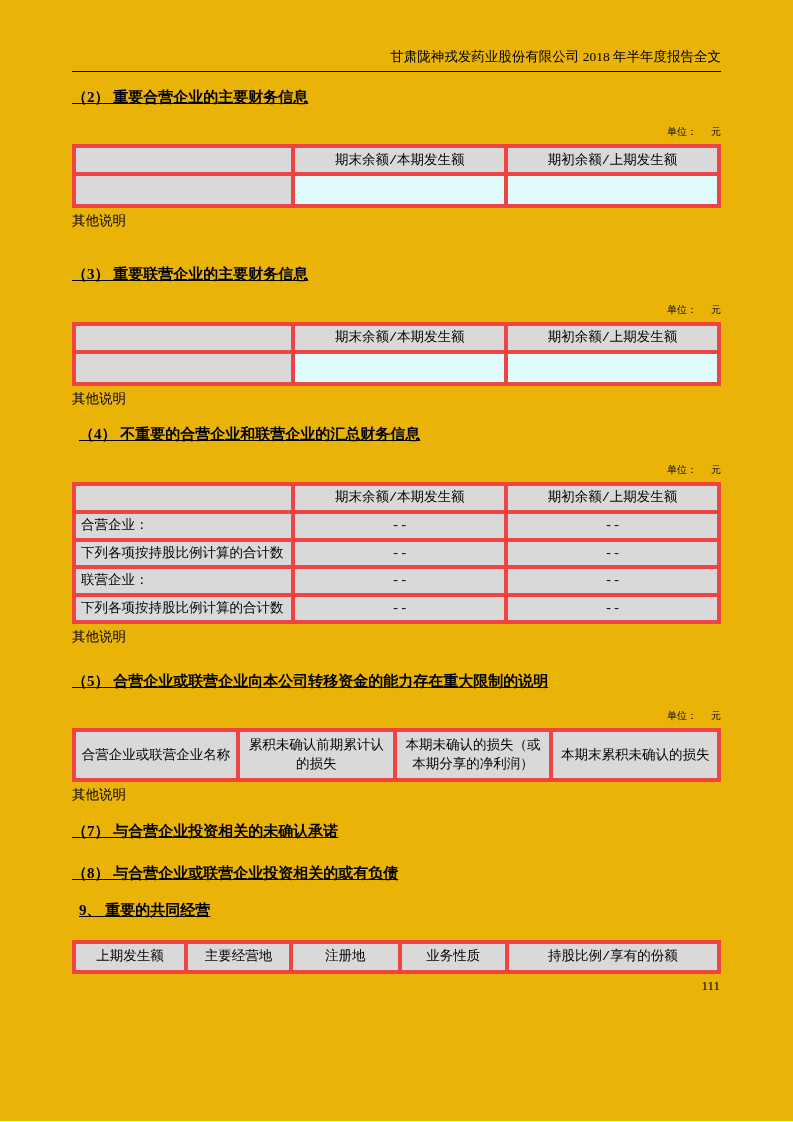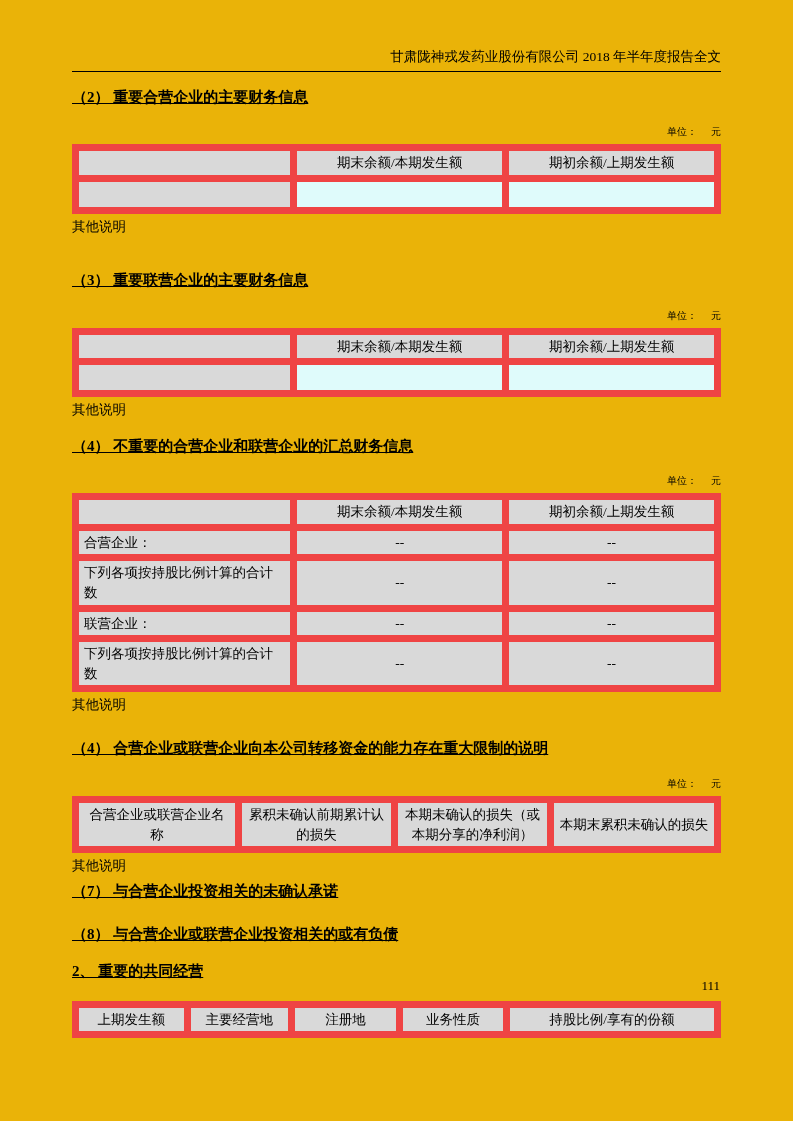--- a/index.html
+++ b/index.html
@@ -8,35 +8,35 @@
     width:793px; height:1121px; position:relative; background:#eab308;
     font-family:"Liberation Serif","DejaVu Serif",serif; color:#000;
     padding:48px 72px 0 72px; overflow:hidden;
   }
   .doc-header {
     font-size:13.5px; text-align:right; padding-bottom:5px;
     border-bottom:1.5px solid #000; line-height:1.3;
   }
   .sec-title { font-size:15px; font-weight:bold; line-height:1.25;text-decoration:underline; }
   .mt16 { margin-top:16px; }
-  .mt18 { margin-top:18px; }
+  .mt18 { margin-top:18px;margin-left:7px; }
   .mt20 { margin-top:36px; }
-  .mt22 { margin-top:8px; }
+  .mt22 { margin-top:18px; }
   .mt24 { margin-top:24px; }
   .mt26 { margin-top:26px; }
   .unit-line { font-size:10px; text-align:right; margin-top:20px; margin-bottom:6px; line-height:1.2; }
   .unit-value { display:inline-block; margin-left:14px; }
   .note { font-size:13.5px; margin-top:5px; line-height:1.2; }
   table {
     width:100%; border-collapse:collapse; table-layout:fixed;
     border:2px solid #000;
   }
   td {
-    border:7px solid #ef4444; font-size:13.5px; padding:2px 5px;
-    vertical-align:middle; line-height:1.45; overflow:hidden;
+    border:4px solid #ef4444; font-size:13.5px; padding:2px 5px;
+    vertical-align:middle; line-height:1.45; overflow:hidden;font-family:Liberation Mono, monospace;
   }
   tr.h28 > td { height:28px; }
   tr.h32 > td { height:32px; }
   tr.h26 > td { height:26px;margin-top:27px; }
   tr.h50 > td { height:50px; }
   tr.h30 > td { height:30px; }
   .c-gray { background:#d9d9d9; }
   .c-cyan { background:#dffbfb; }
   .center { text-align:center; }
   .page-number {
@@ -135,21 +135,21 @@
     </tr>
     <tr class="h26">
       <td class="c-gray">下列各项按持股比例计算的合计数</td>
       <td class="c-gray center">--</td>
       <td class="c-gray center">--</td>
     </tr>
   </tbody>
     </table>
   <div class="note">其他说明</div>
 
-  <div class="sec-title mt26">（4） 合营企业或联营企业向本公司转移资金的能力存在重大限制的说明</div>
+  <div class="sec-title mt26">（5） 合营企业或联营企业向本公司转移资金的能力存在重大限制的说明</div>
 
   <div class="unit-line">
     <span>单位：</span><span class="unit-value">元</span>
   </div>
   <table>
     <colgroup>
         <col style="width:25.4%">
         <col style="width:24.3%">
         <col style="width:24.3%">
         <col style="width:26%">
@@ -162,21 +162,21 @@
       <td class="c-gray center">本期末累积未确认的损失</td>
     </tr>
   </tbody>
     </table>
   <div class="note">其他说明</div>
 
   <div class="sec-title mt22">（7） 与合营企业投资相关的未确认承诺</div>
 
   <div class="sec-title mt24">（8） 与合营企业或联营企业投资相关的或有负债</div>
 
-  <div class="sec-title mt18">2、 重要的共同经营</div>
+  <div class="sec-title mt18">9、 重要的共同经营</div>
   <table class="mt20" style="margin-top:20px;">
     <colgroup>
         <col style="width:17.4%">
         <col style="width:16.2%">
         <col style="width:16.9%">
         <col style="width:16.6%">
         <col style="width:32.9%">
       </colgroup>
     <tbody>
         <tr class="h30">

